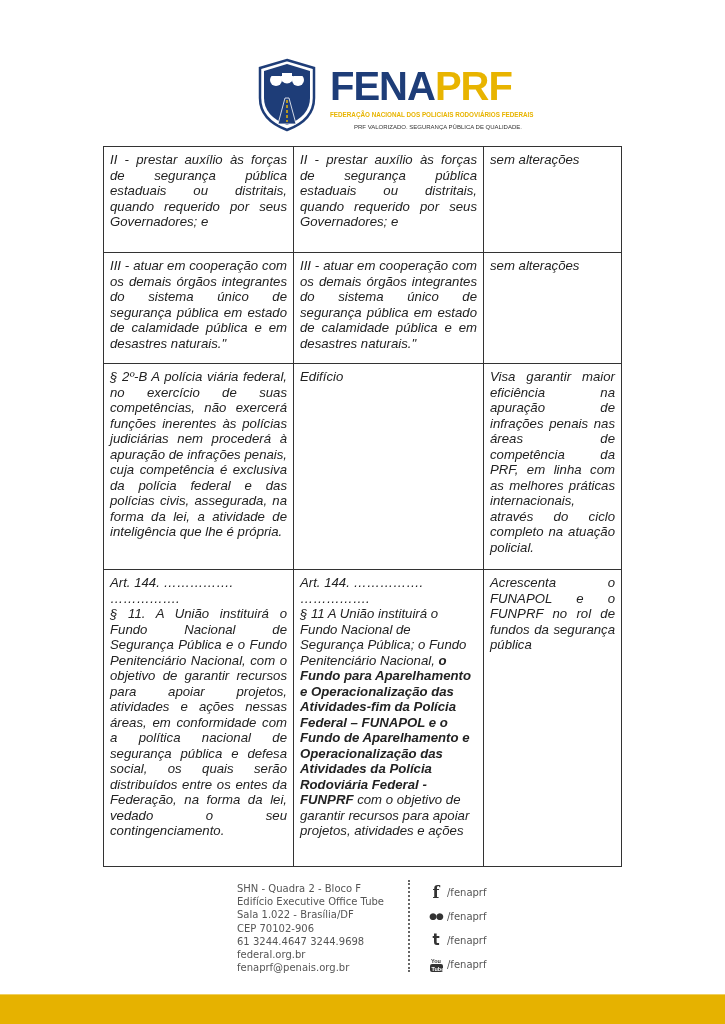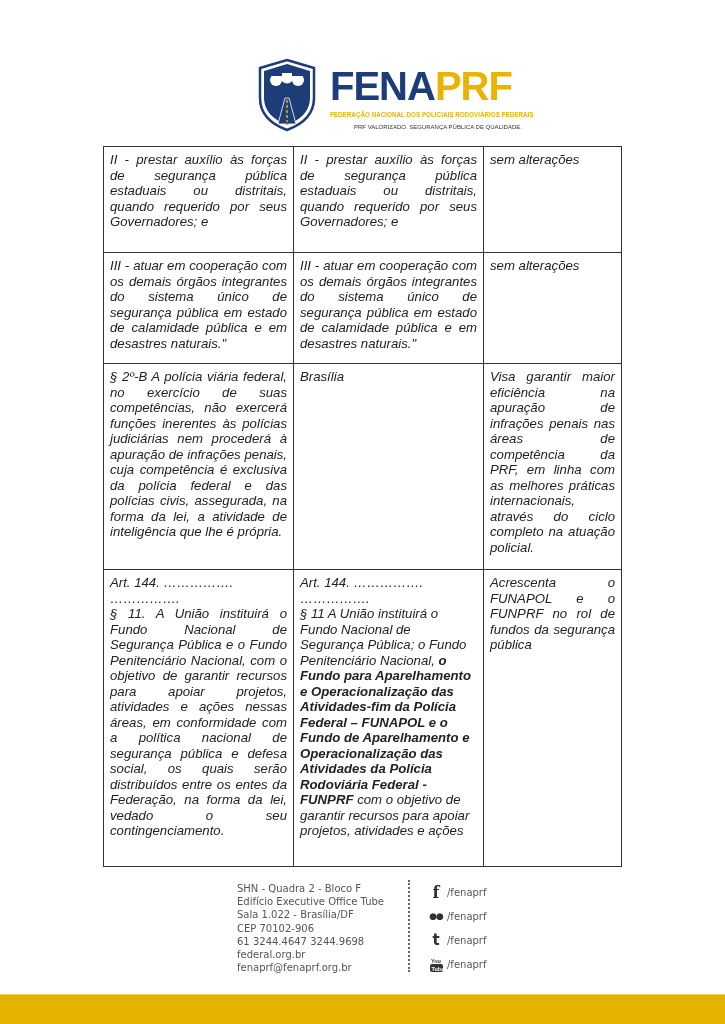--- a/index.html
+++ b/index.html
@@ -81,21 +81,21 @@
     <td class="c2">II - prestar auxílio às forças de segurança pública estaduais ou distritais, quando requerido por seus Governadores; e</td>
     <td class="c3">sem alterações</td>
   </tr>
   <tr class="row2">
     <td class="c1">III - atuar em cooperação com os demais órgãos integrantes do sistema único de segurança pública em estado de calamidade pública e em desastres naturais."</td>
     <td class="c2">III - atuar em cooperação com os demais órgãos integrantes do sistema único de segurança pública em estado de calamidade pública e em desastres naturais."</td>
     <td class="c3">sem alterações</td>
   </tr>
   <tr class="row3">
     <td class="c1">§ 2º-B   A polícia viária federal, no exercício de suas competências, não exercerá funções inerentes às polícias judiciárias nem procederá à apuração de infrações penais, cuja competência é exclusiva da polícia federal e das polícias civis, assegurada, na forma da lei, a atividade de inteligência que lhe é própria.</td>
-    <td class="c2">Brasília</td>
+    <td class="c2">Edifício</td>
     <td class="c3">Visa garantir maior eficiência na apuração de infrações penais nas áreas de competência da PRF, em linha com as melhores práticas internacionais, através do ciclo completo na atuação policial.</td>
   </tr>
   <tr class="row4">
     <td class="c1">
       <span class="dots">Art. 144. …………….</span>
       <span class="dots">…………….</span>
       <span>§ 11. A União instituirá o Fundo Nacional de Segurança Pública e o Fundo Penitenciário Nacional, com o objetivo de garantir recursos para apoiar projetos, atividades e ações nessas áreas, em conformidade com a política nacional de segurança pública e defesa social, os quais serão distribuídos entre os entes da Federação, na forma da lei, vedado o seu contingenciamento.</span>
     </td>
     <td class="c2" style="text-align:left;">
       <span class="dots">Art. 144. …………….</span>
@@ -107,21 +107,21 @@
 </tbody>
   </table>
 
 <div class="addr">
   <div>SHN - Quadra 2 - Bloco F</div>
   <div>Edifício Executive Office Tube</div>
   <div>Sala 1.022 - Brasília/DF</div>
   <div>CEP 70102-906</div>
   <div>61 3244.4647 3244.9698</div>
   <div>federal.org.br</div>
-  <div>fenaprf@fenaprf.org.br</div>
+  <div>fenaprf@penais.org.br</div>
 </div>
 <div class="vsep"></div>
 <div class="social">
   <div class="item">
     <span class="ic" style="font-size:16px;font-family:'DejaVu Serif',serif;">f</span>
     <span>/fenaprf</span>
   </div>
   <div class="item">
     <span class="ic" style="font-size:9px;letter-spacing:-1px;">●●</span>
     <span>/fenaprf</span>

